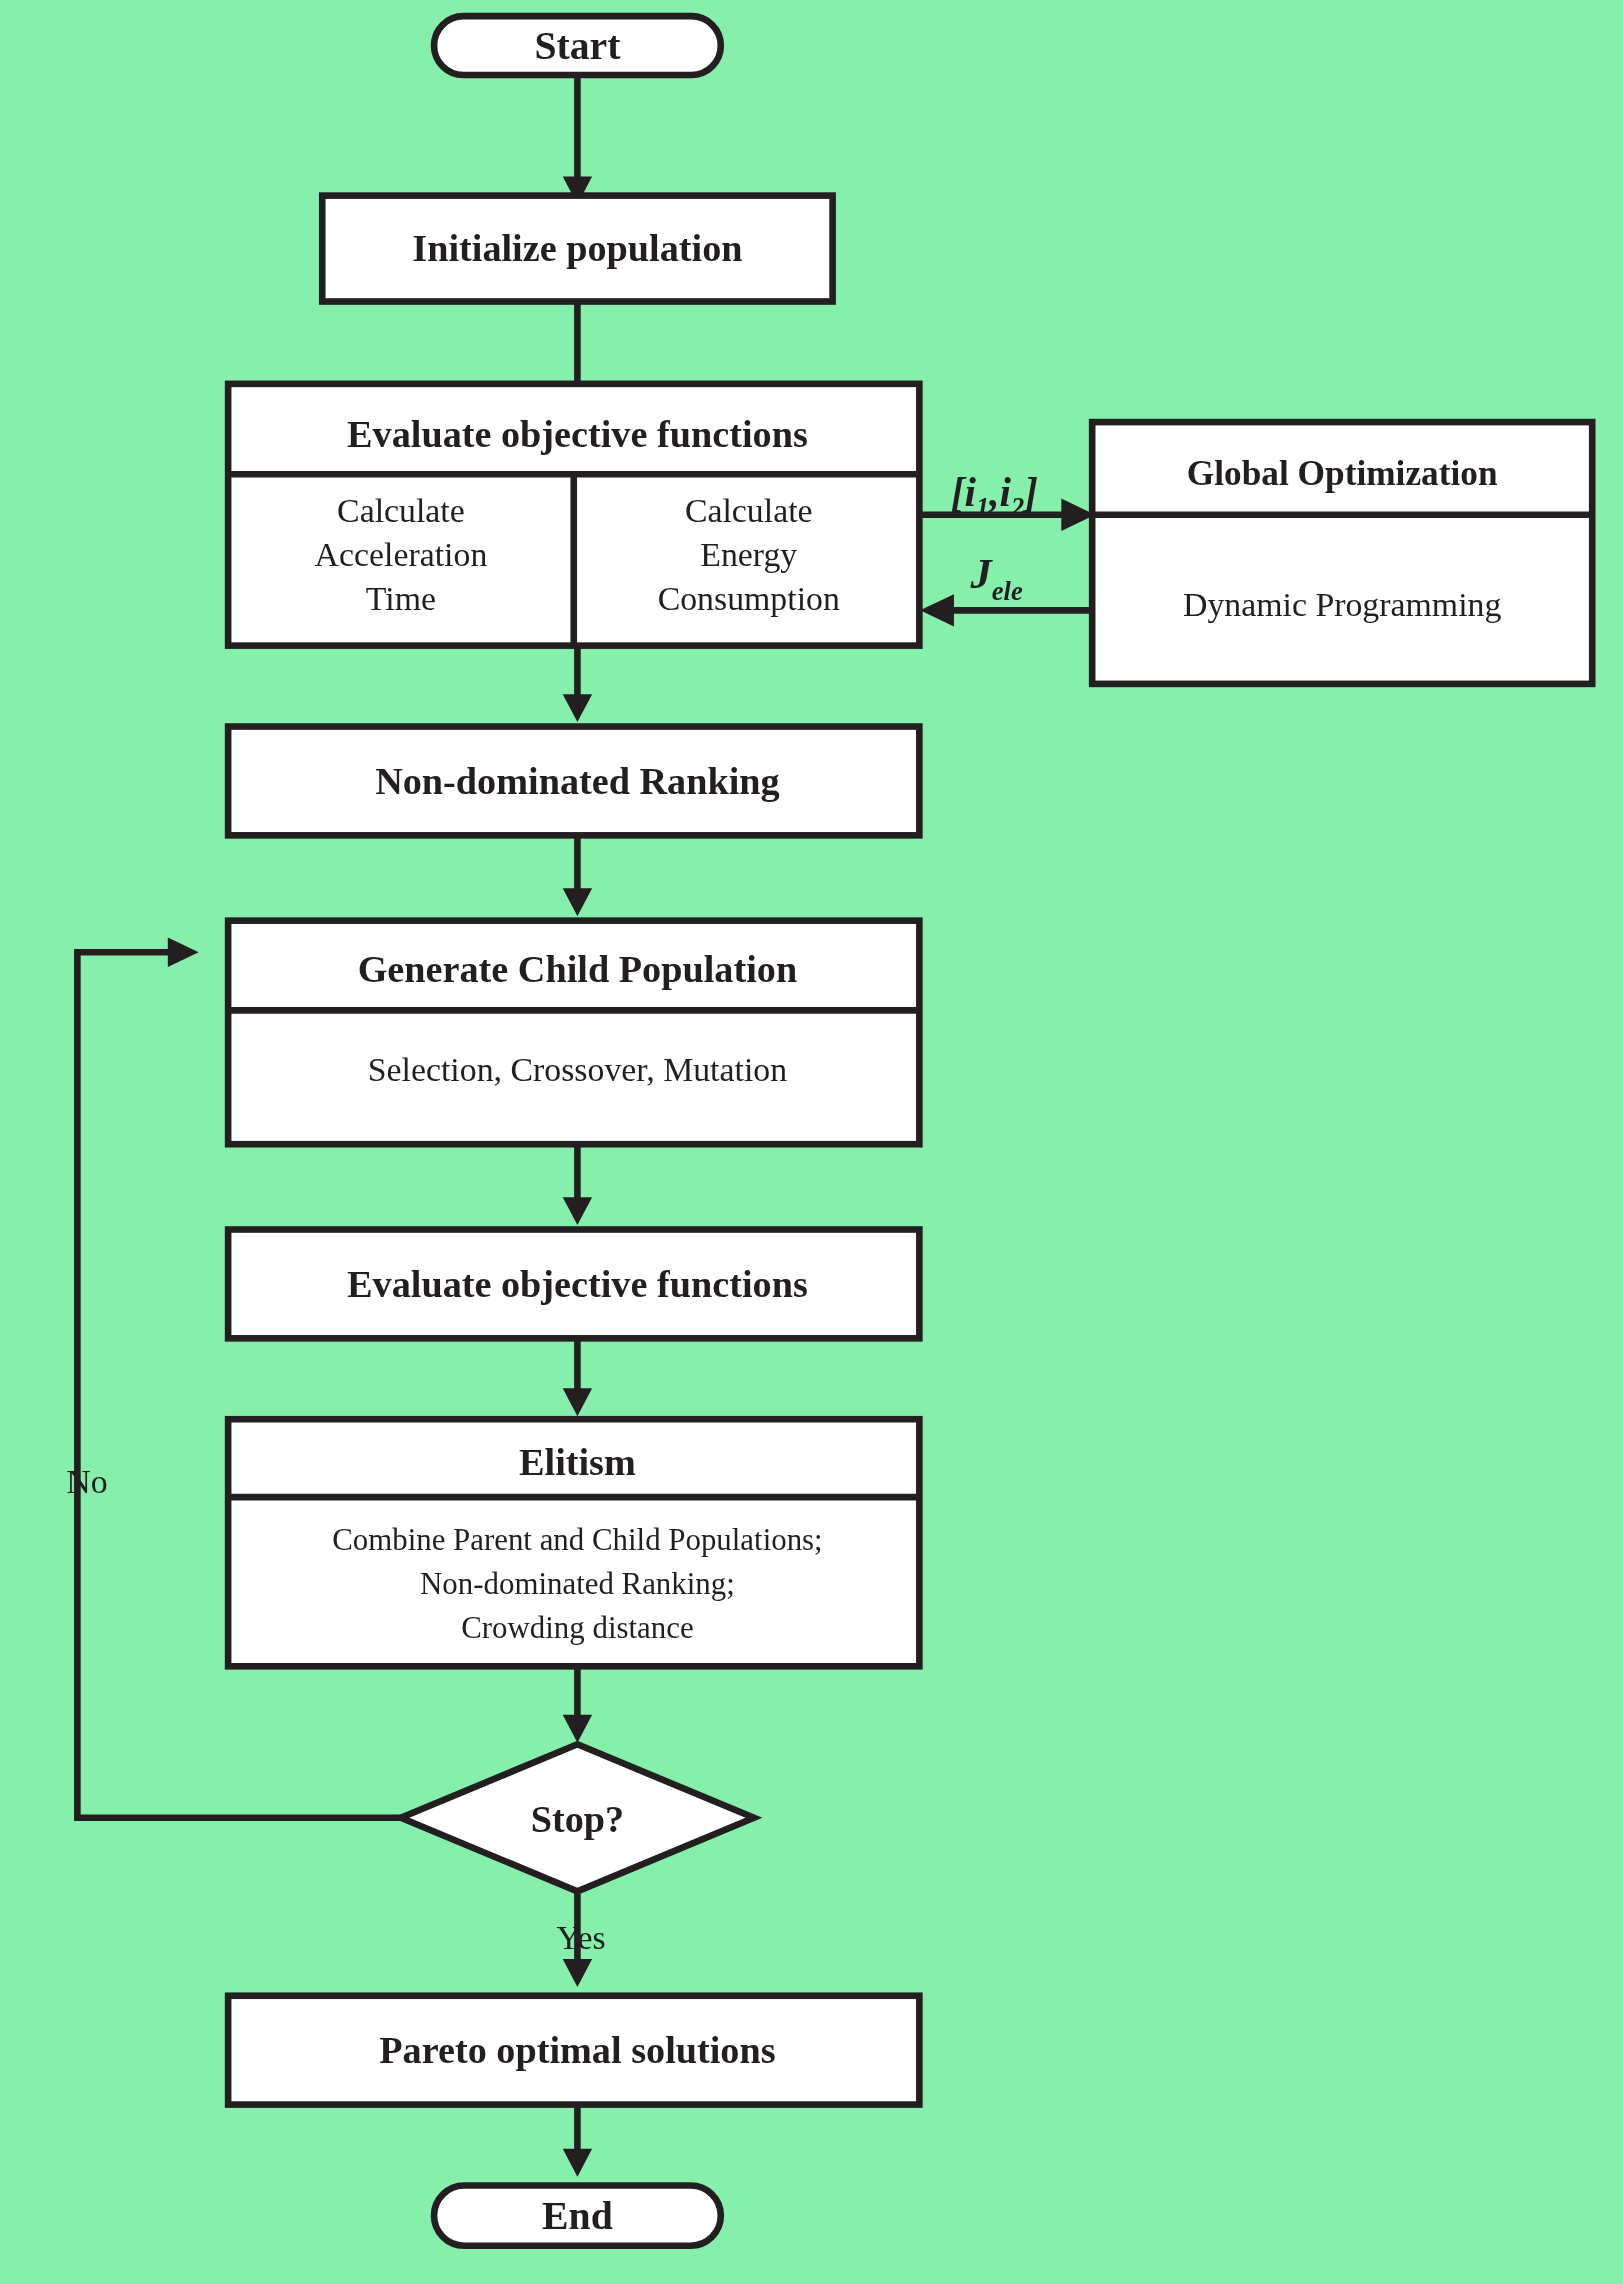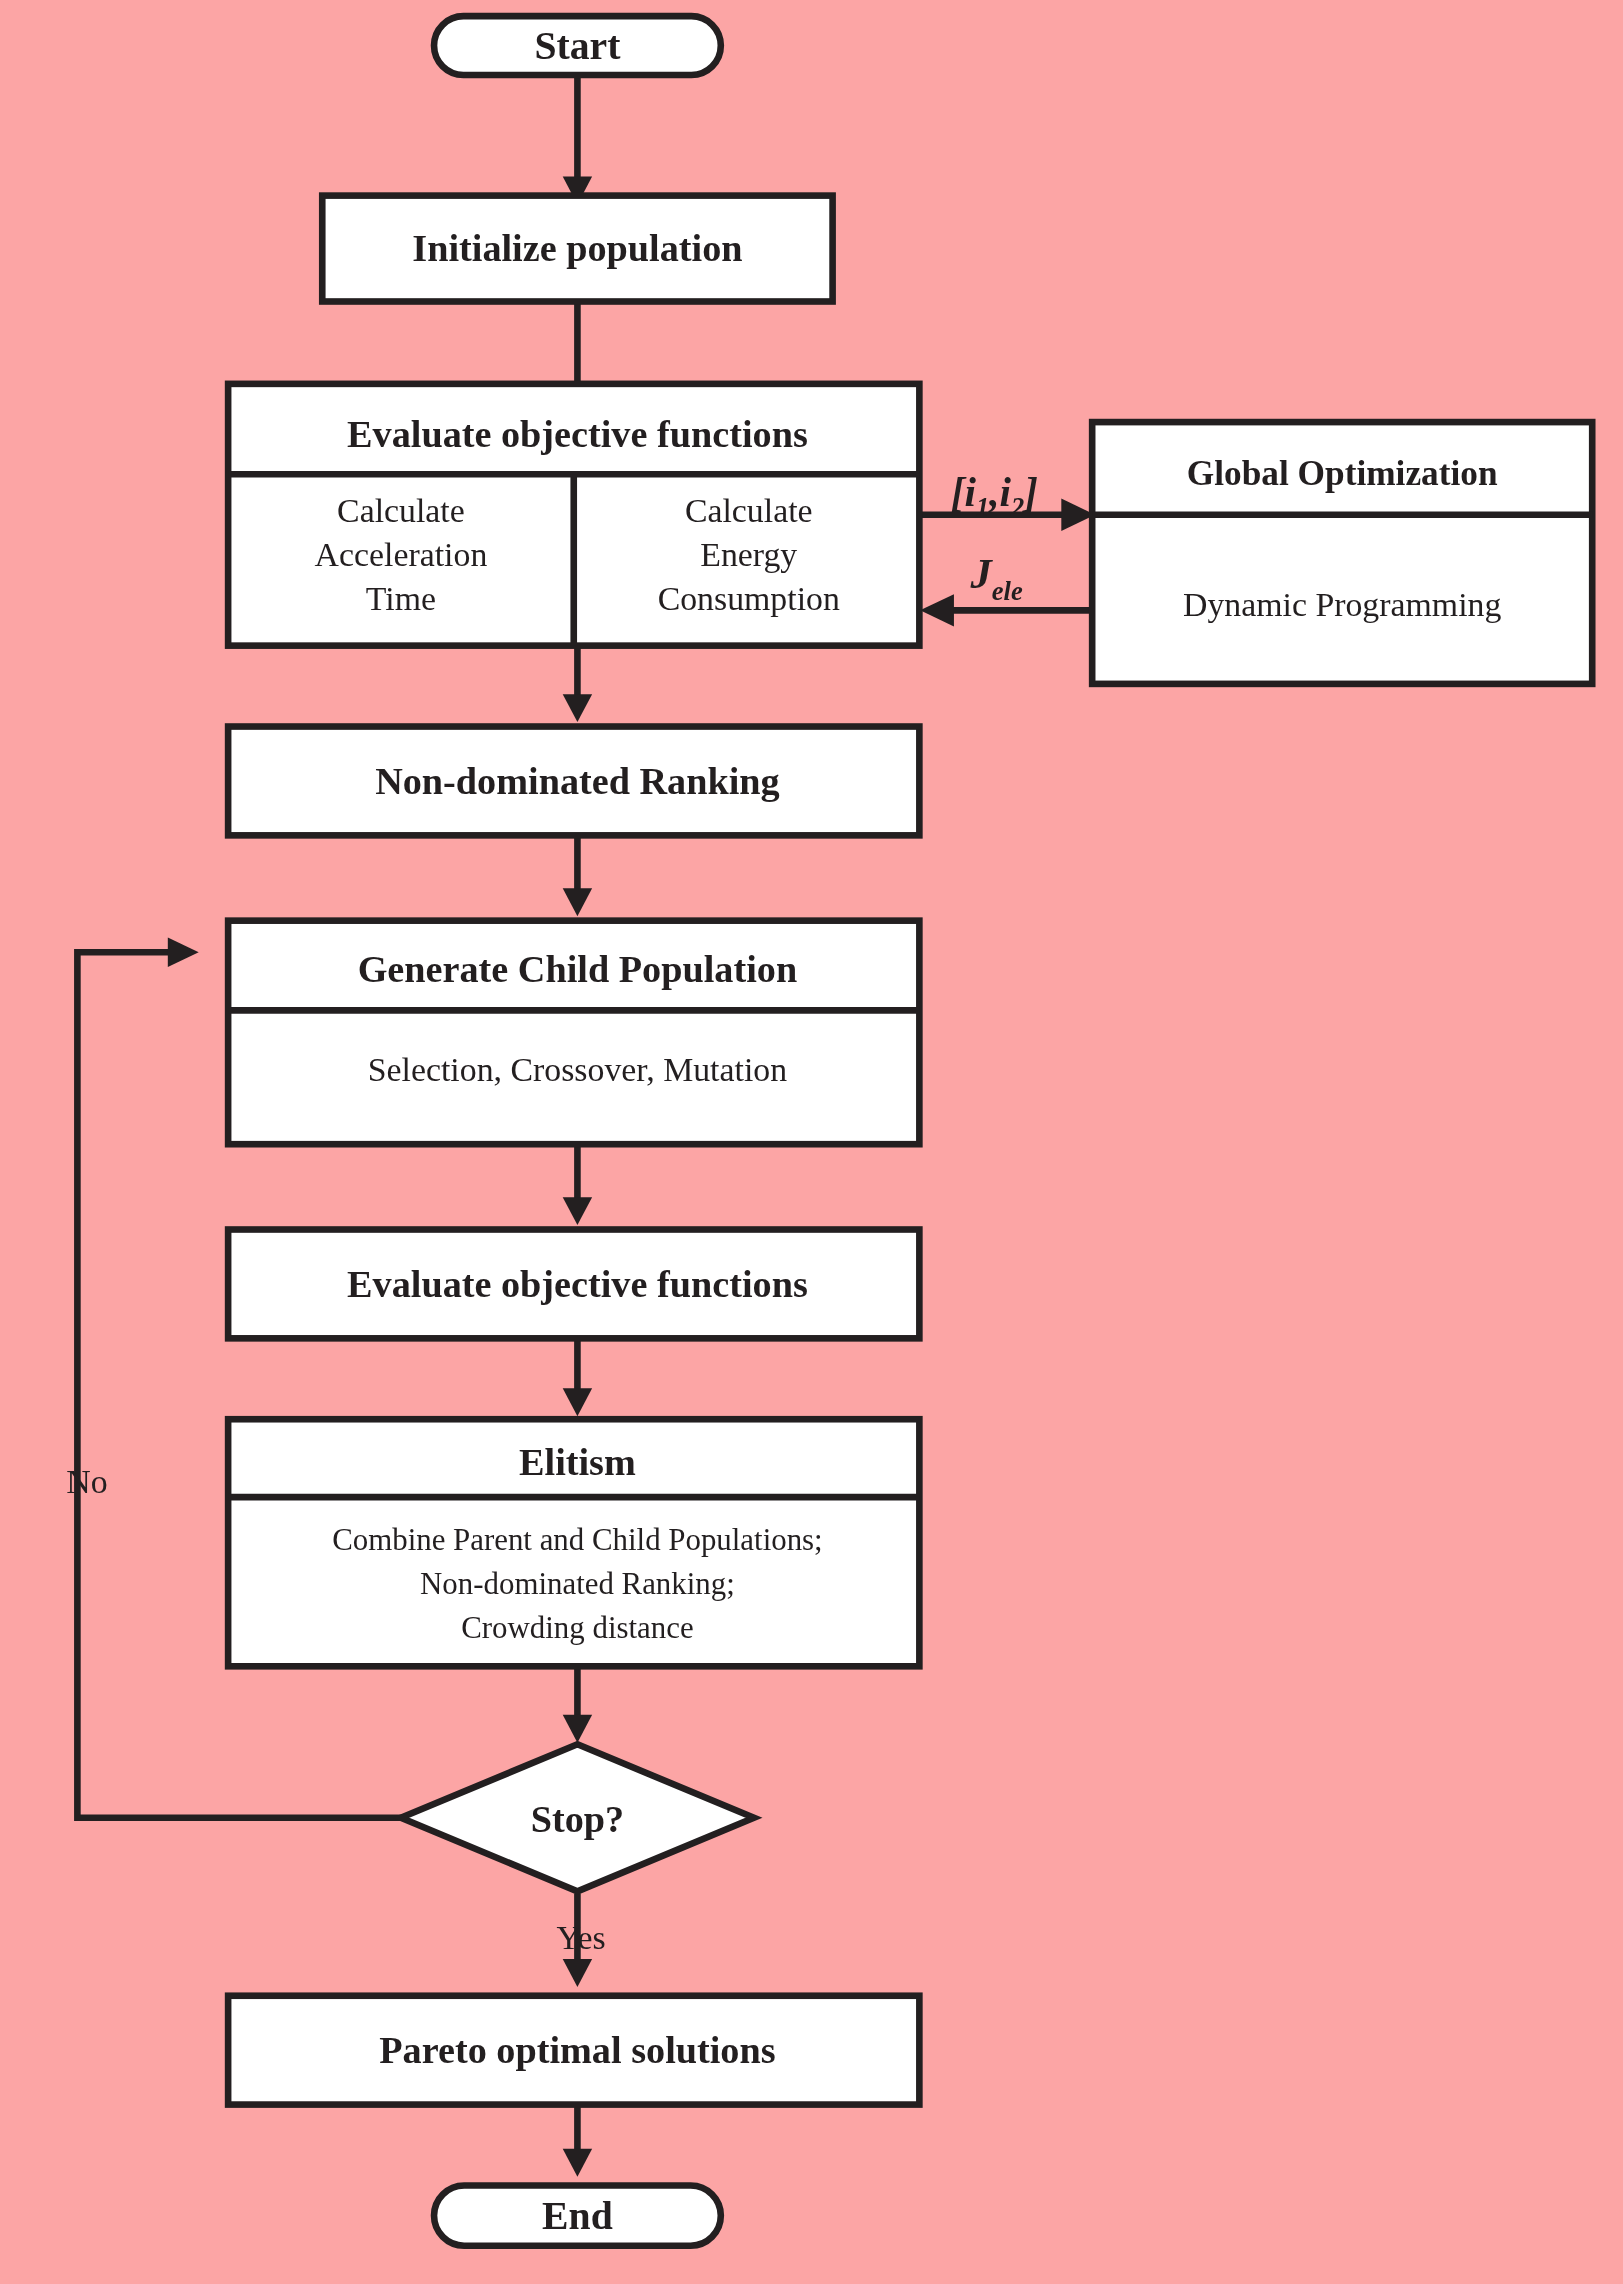--- a/index.html
+++ b/index.html
@@ -4,21 +4,21 @@
 <style>
   html, body {
     margin: 0;
     padding: 0;
     background: #ffffff;
   }
   #root {
     position: relative;
     width: 1624px;
     height: 2284px;
-    background: #fca5a5;
+    background: #86efac;
     font-family: "Liberation Serif", "DejaVu Serif", serif;
     overflow: hidden;
   }
   #flow {
     position: absolute;
     left: 0;
     top: 0;
     width: 1624px;
     height: 2284px;
   }

